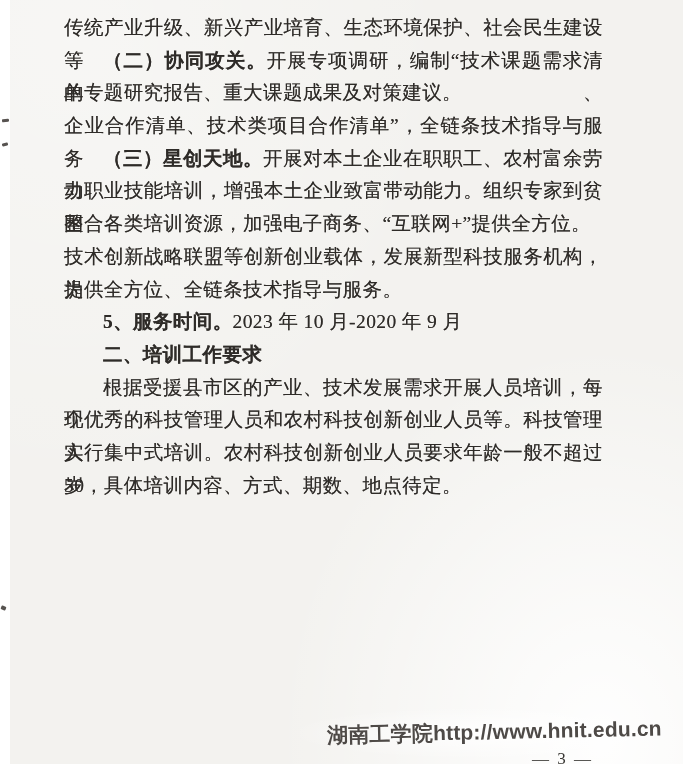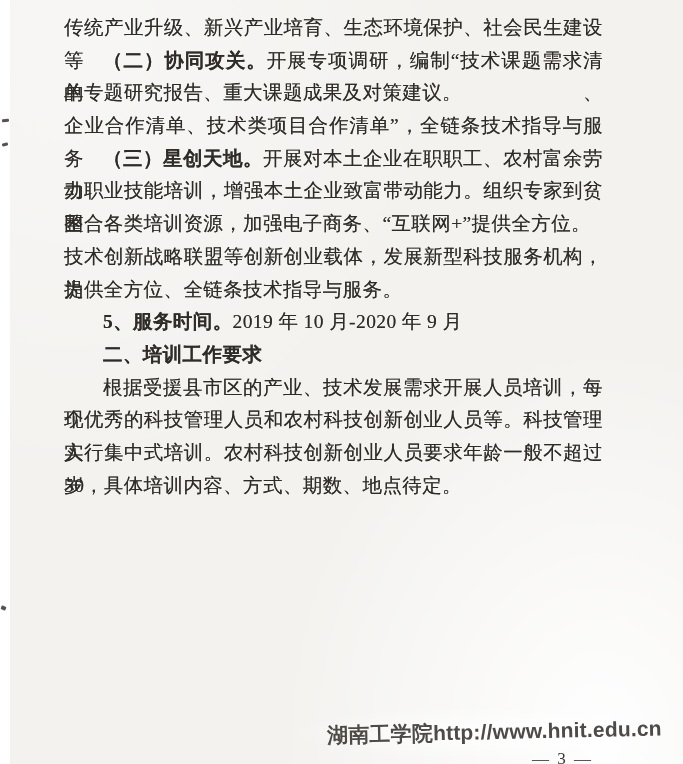--- a/index.html
+++ b/index.html
@@ -72,21 +72,21 @@
   <div class="content">
     <div class="line full"><span class="b"></span><span>传统产业升级、新兴产业培育、生态环境保护、社会民生建设等</span></div>
     <div class="line full indent"><span class="b">（二）协同攻关。</span><span>开展专项调研，编制“技术课题需求清单、</span></div>
     <div class="line"><span class="b"></span><span>的专题研究报告、重大课题成果及对策建议。</span></div>
     <div class="line full"><span class="b"></span><span>企业合作清单、技术类项目合作清单”，全链条技术指导与服务、</span></div>
     <div class="line full indent"><span class="b">（三）星创天地。</span><span>开展对本土企业在职职工、农村富余劳动</span></div>
     <div class="line full"><span class="b"></span><span>力职业技能培训，增强本土企业致富带动能力。组织专家到贫困</span></div>
     <div class="line"><span class="b"></span><span>整合各类培训资源，加强电子商务、“互联网+”提供全方位。</span></div>
     <div class="line full"><span class="b"></span><span>技术创新战略联盟等创新创业载体，发展新型科技服务机构，为</span></div>
     <div class="line"><span class="b"></span><span>提供全方位、全链条技术指导与服务。</span></div>
-    <div class="line indent"><span class="b">5、服务时间。</span><span>2019 年 10 月-2020 年 9 月</span></div>
+    <div class="line indent"><span class="b">5、服务时间。</span><span>2023 年 10 月-2020 年 9 月</span></div>
     <div class="line indent"><span class="b">二、培训工作要求</span><span></span></div>
     <div class="line full indent"><span class="b"></span><span>根据受援县市区的产业、技术发展需求开展人员培训，每个</span></div>
     <div class="line full"><span class="b"></span><span>现优秀的科技管理人员和农村科技创新创业人员等。科技管理人</span></div>
     <div class="line full"><span class="b"></span><span>实行集中式培训。农村科技创新创业人员要求年龄一般不超过 50</span></div>
     <div class="line"><span class="b"></span><span>岁，具体培训内容、方式、期数、地点待定。</span></div>
   </div>
 
   <div class="wm-bg"></div>
   <div class="watermark">湖南工学院http://www.hnit.edu.cn</div>
   <div class="page-num">— 3 —</div>

